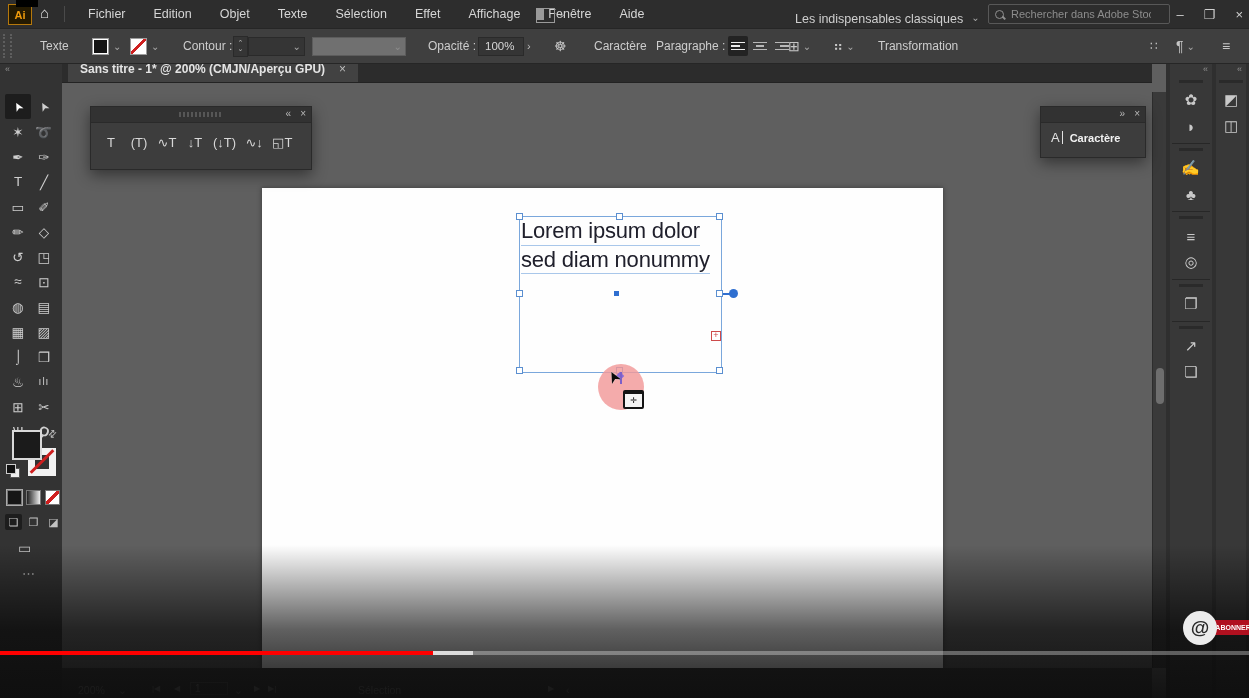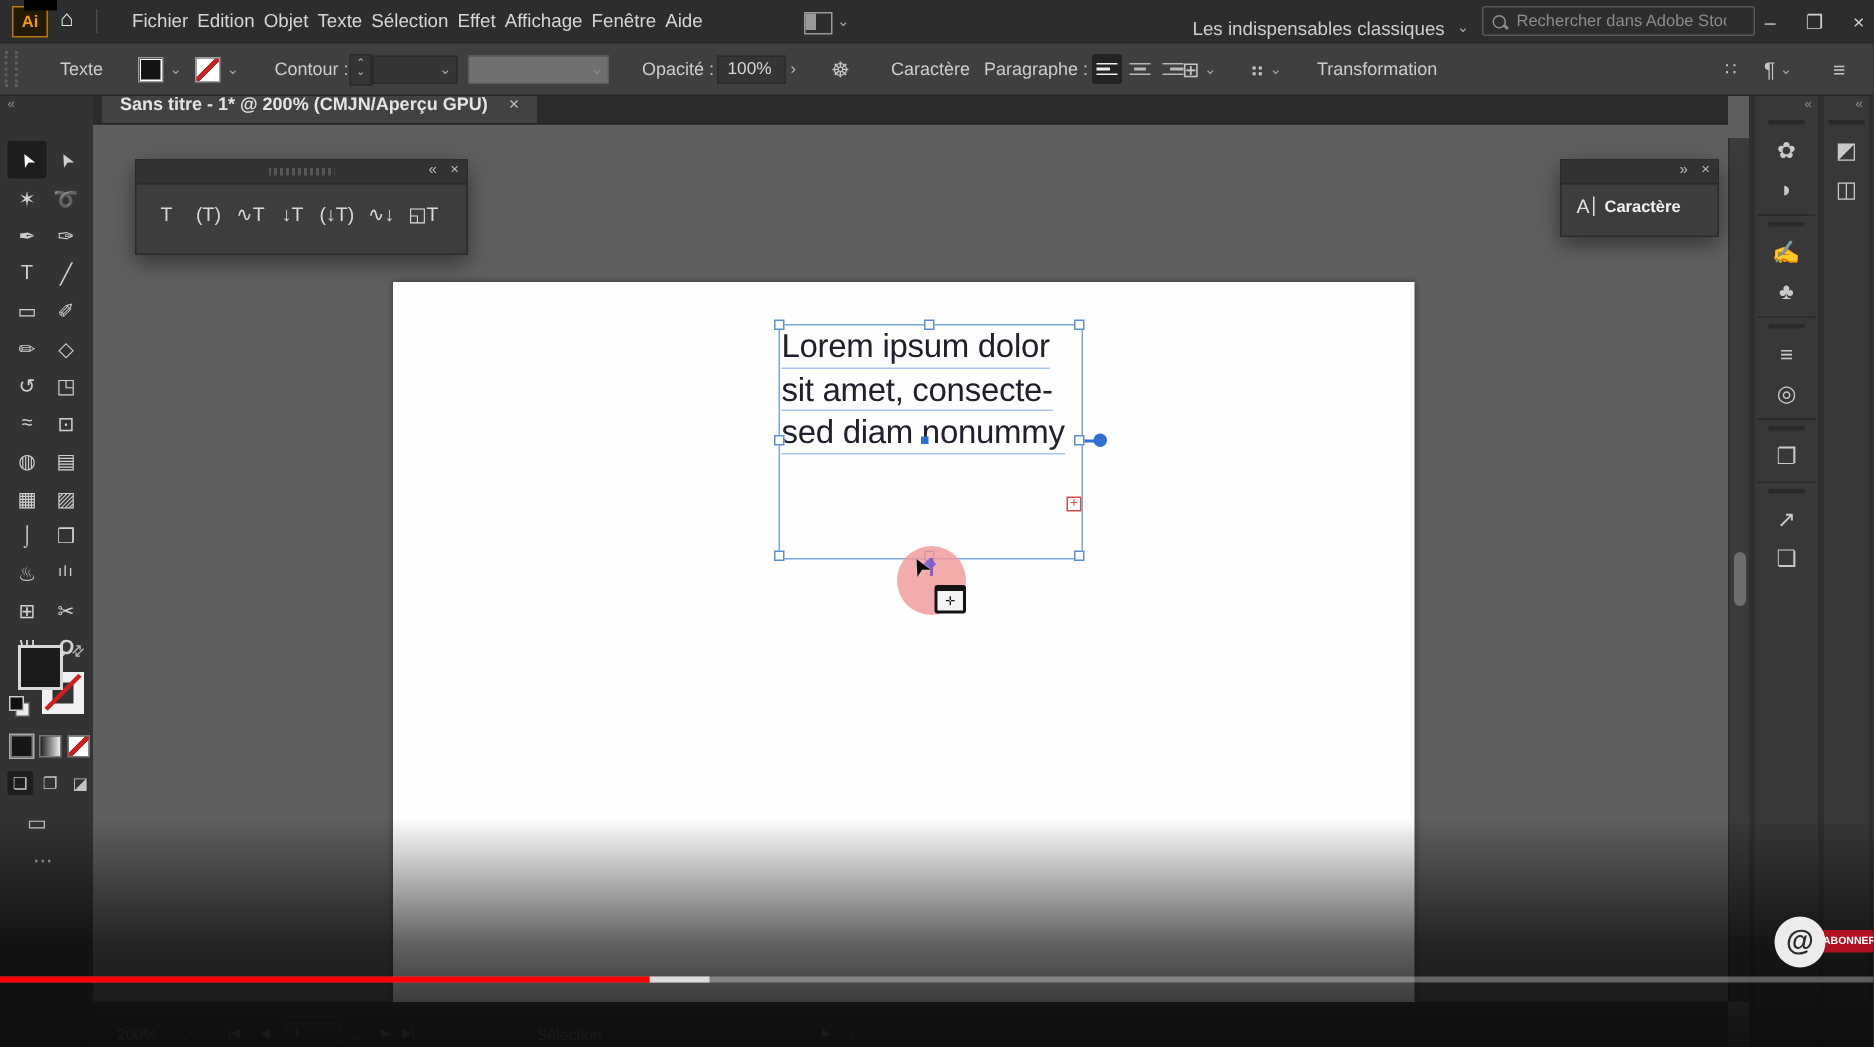--- a/index.html
+++ b/index.html
@@ -5,21 +5,21 @@
   html,body{margin:0;padding:0;background:#111;}
   .stage{position:relative;width:1249px;height:698px;overflow:hidden;background:#5f5f5f;
          font-family:"Liberation Sans",sans-serif;-webkit-user-select:none;user-select:none;}
   .abs{position:absolute;}
   
   .menubar{position:absolute;left:0;top:0;width:1249px;height:28px;background:#2d2d2d;z-index:6;}
   .ai-logo{position:absolute;left:8px;top:4px;width:22px;height:19px;background:#241a02;border:1px solid #b5780c;
            color:#ef9b0c;font-size:11px;font-weight:bold;display:flex;align-items:center;justify-content:center;}
   .home{position:absolute;left:40px;top:4px;color:#e6e6e6;font-size:15px;}
   .vline{position:absolute;width:1px;background:#4a4a4a;}
-  .menus{position:absolute;left:88px;top:0;height:28px;display:flex;gap:6px;align-items:center;}
+  .menus{position:absolute;left:88px;top:0;height:28px;display:flex;gap:28px;align-items:center;}
   .menus .mi{color:#d6d6d6;font-size:12.5px;white-space:nowrap;cursor:default;}
   .ws-icon{position:absolute;left:536px;top:8px;width:17px;height:13px;border:1px solid #9a9a9a;}
   .ws-icon i{position:absolute;left:0;top:0;width:7px;height:11px;background:#9a9a9a;}
   .chev{color:#a8a8a8;font-size:10px;}
   .workspace{position:absolute;left:795px;top:12px;height:29px;display:flex;gap:8px;align-items:flex-start;color:#cfcfcf;font-size:12.5px;}
   .searchbox{position:absolute;left:988px;top:4px;width:168px;height:18px;border:1px solid #585858;border-radius:2px;
              display:flex;align-items:center;gap:5px;padding:0 6px;background:#2d2d2d;}
   .mag{width:7px;height:7px;border:1.5px solid #8f8f8f;border-radius:50%;position:relative;flex:0 0 auto;}
   .mag:after{content:"";position:absolute;left:6px;top:6px;width:4px;height:1.5px;background:#8f8f8f;transform:rotate(45deg);}
   .searchbox input{background:transparent;border:none;outline:none;color:#9a9a9a;font-size:11px;width:140px;font-family:"Liberation Sans",sans-serif;}
@@ -379,21 +379,20 @@
     <div class="screenmode">▭</div>
     <div class="sb-more">⋯</div>
   </div>
 
   <div class="canvas"></div>
   <div class="artboard"></div>
 
   <div class="tframe"></div>
   <div class="ttext">
     <div class="tline"><span>Lorem ipsum dolor</span></div>
-    <div class="tline"><span>sit amet, consecte-</span></div>
     <div class="tline"><span>sed diam nonummy</span></div>
   </div>
 
   <span class="h" style="left:516px;top:213px;"></span>
   <span class="h" style="left:616px;top:213px;"></span>
   <span class="h" style="left:716px;top:213px;"></span>
   <span class="h" style="left:516px;top:290px;"></span>
   <span class="h" style="left:716px;top:290px;"></span>
   <span class="h" style="left:516px;top:367px;"></span>
   <span class="h" style="left:616px;top:367px;"></span>

